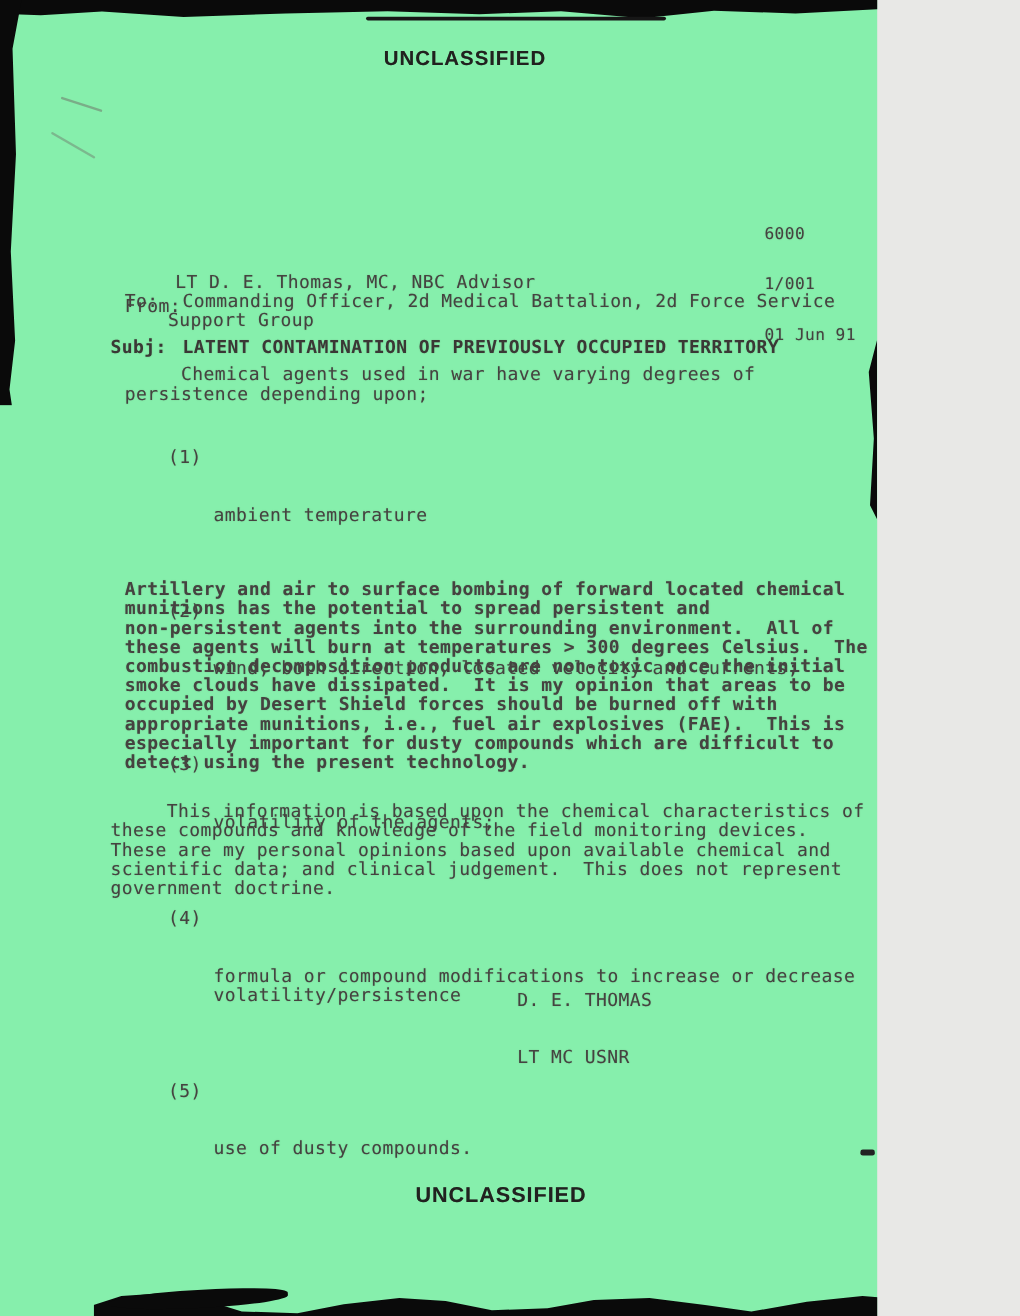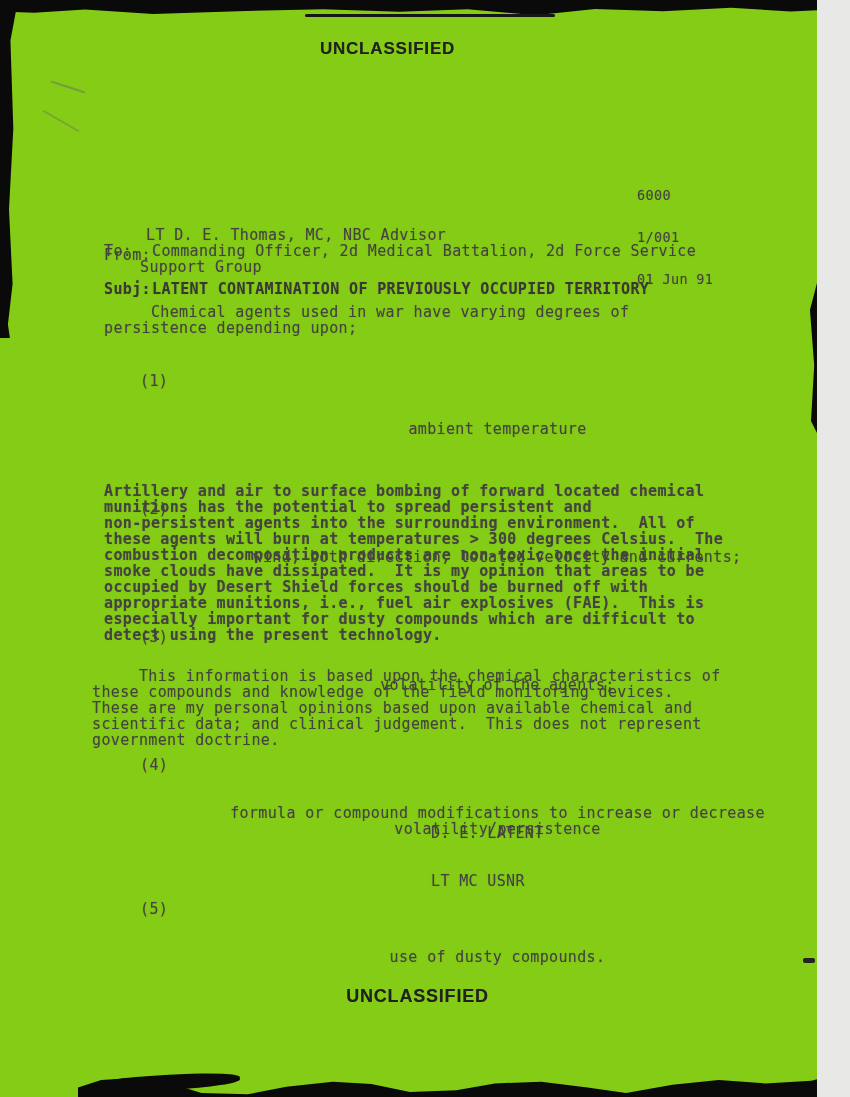--- a/index.html
+++ b/index.html
@@ -1,18 +1,18 @@
 <!DOCTYPE html>
 <html><head>
 <meta charset="utf-8">
 <style>
   html,body { margin:0; padding:0; background:#e8e8e6; }
   .page {
-    position:relative; width:817px; height:1097px;
-    background:#84cc16; overflow:hidden;
+    position:relative; width:731px; height:1097px;
+    background:#86efac; overflow:hidden;
     font-family:"DejaVu Sans Mono", monospace;
   }
   .mono {
     position:absolute; font-size:15px; line-height:16px;
     letter-spacing:0.35px; color:#454340; white-space:pre;
     text-shadow:0 0 1px rgba(70,66,60,0.35);
   }
   .bold { font-weight:700; color:#3a3835; }
   .sans-head {
     position:absolute; font-family:"Liberation Sans", sans-serif;
@@ -22,30 +22,30 @@
   #cls-top    { top:39px;  left:0; width:775px; text-align:center; }
   #cls-bottom { top:986px; left:0; width:835px; text-align:center; font-size:18px; }
 
   #ref-block  { top:160px; left:637px; font-size:13.5px; line-height:14px; }
 
   #from-label { top:227px; left:104px;margin-top:20px; }
   #from-value { top:227px; left:146px; }
   #to-label   { top:243px; left:104px; }
   #to-value1  { top:243px; left:136px;margin-left:16px; }
   #to-value2  { top:259px; left:140px; }
-  #subj-label { top:281px; left:104px;text-align:center; }
+  #subj-label { top:281px; left:92px;text-align:center; }
   #subj-value { top:281px; left:152px; }
 
   #para1 { top:304px; left:104px; }
   #list  { position:absolute; top:341px; left:0; right:0; }
   .list-row { position:relative; margin-left:178px; min-height:16px; }
   .list-num {
     position:absolute; left:-38px; top:0;
   }
-  .list-text { display:block;text-align:center; }
+  .list-text { display:block; }
   #para2 { top:483px; left:104px;font-weight:bold; }
   #para3 { top:668px; left:92px; }
   #sig   { top:793px; left:431px; }
 
   
   .art { position:absolute; background:#0a0a0a; }
   #art-top {
     left:0; top:0; width:850px; height:16px;
     clip-path: polygon(0% 0%, 100% 0%, 100% 55%, 93% 72%, 86% 48%, 78% 70%,
       70% 56%, 63% 95%, 55% 58%, 47% 74%, 38% 58%, 28% 70%, 18% 88%,
@@ -148,17 +148,17 @@
 appropriate munitions, i.e., fuel air explosives (FAE).  This is
 especially important for dusty compounds which are difficult to
 detect using the present technology.</div>
   <div class="mono" id="para3">     This information is based upon the chemical characteristics of
 these compounds and knowledge of the field monitoring devices.
 These are my personal opinions based upon available chemical and
 scientific data; and clinical judgement.  This does not represent
 government doctrine.</div>
 
   <div class="mono" id="sig">
-    <div>D. E. LATENT</div>
+    <div>D. E. THOMAS</div>
     <div>LT MC USNR</div>
   </div>
 
 </div>
 
 </body></html>

